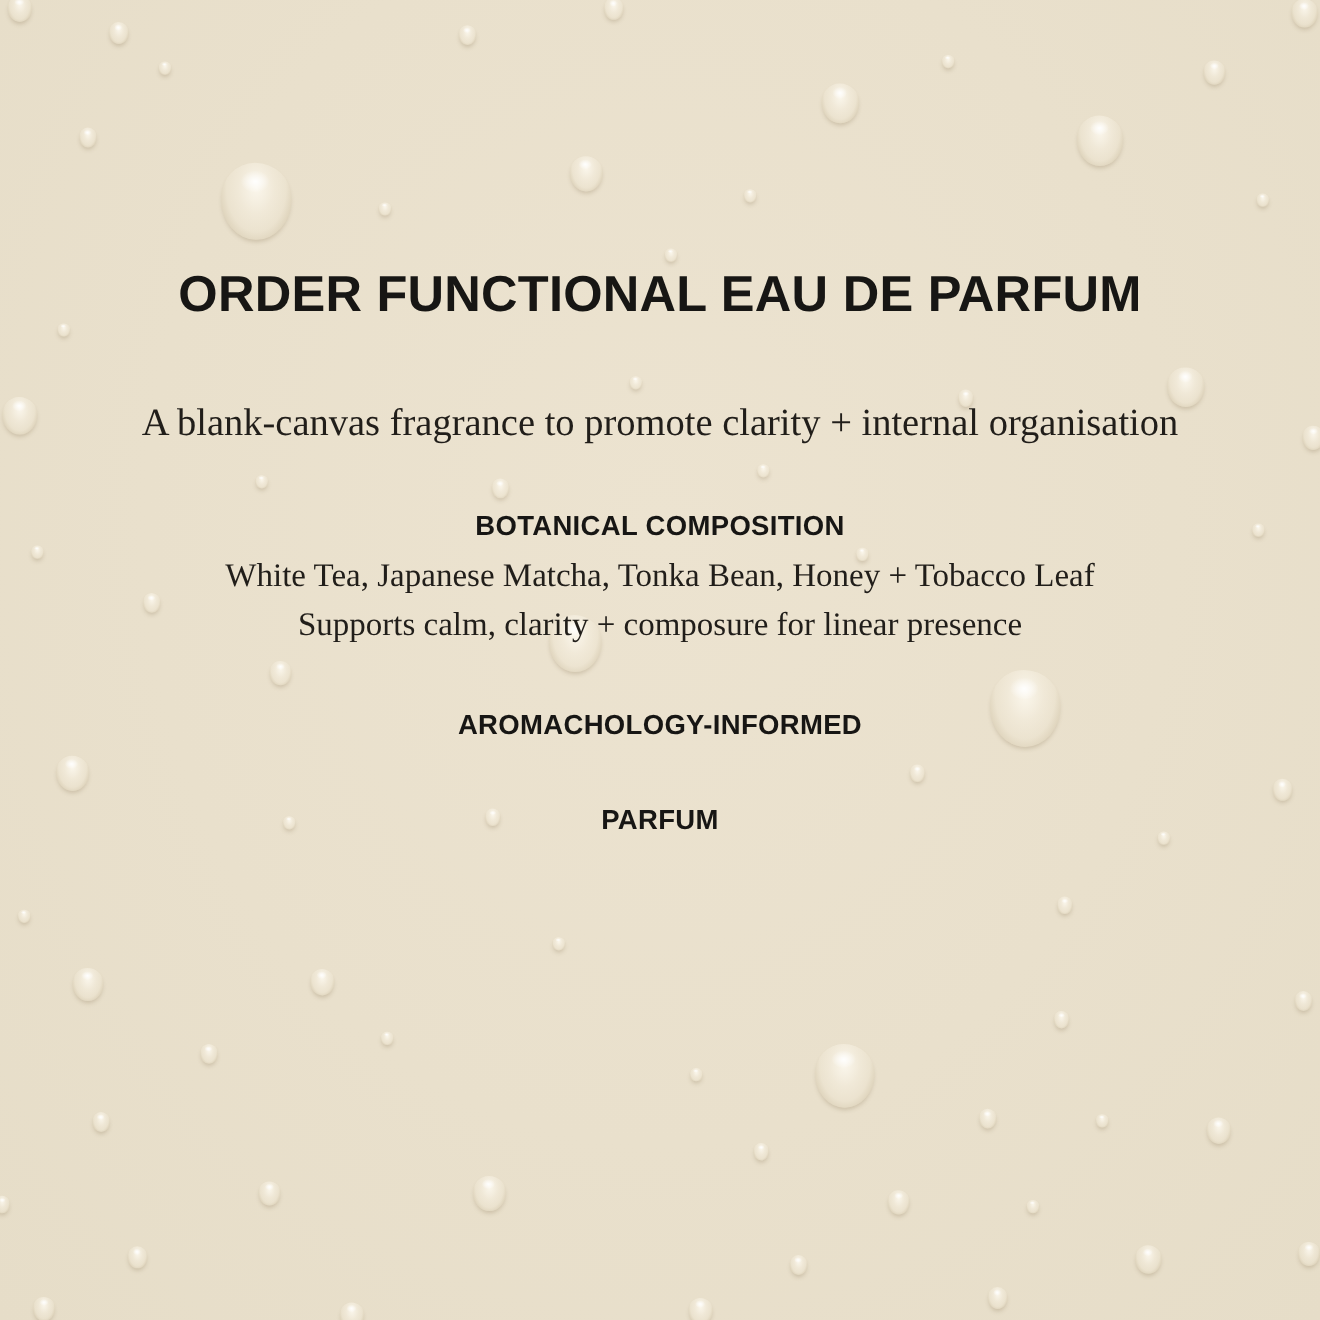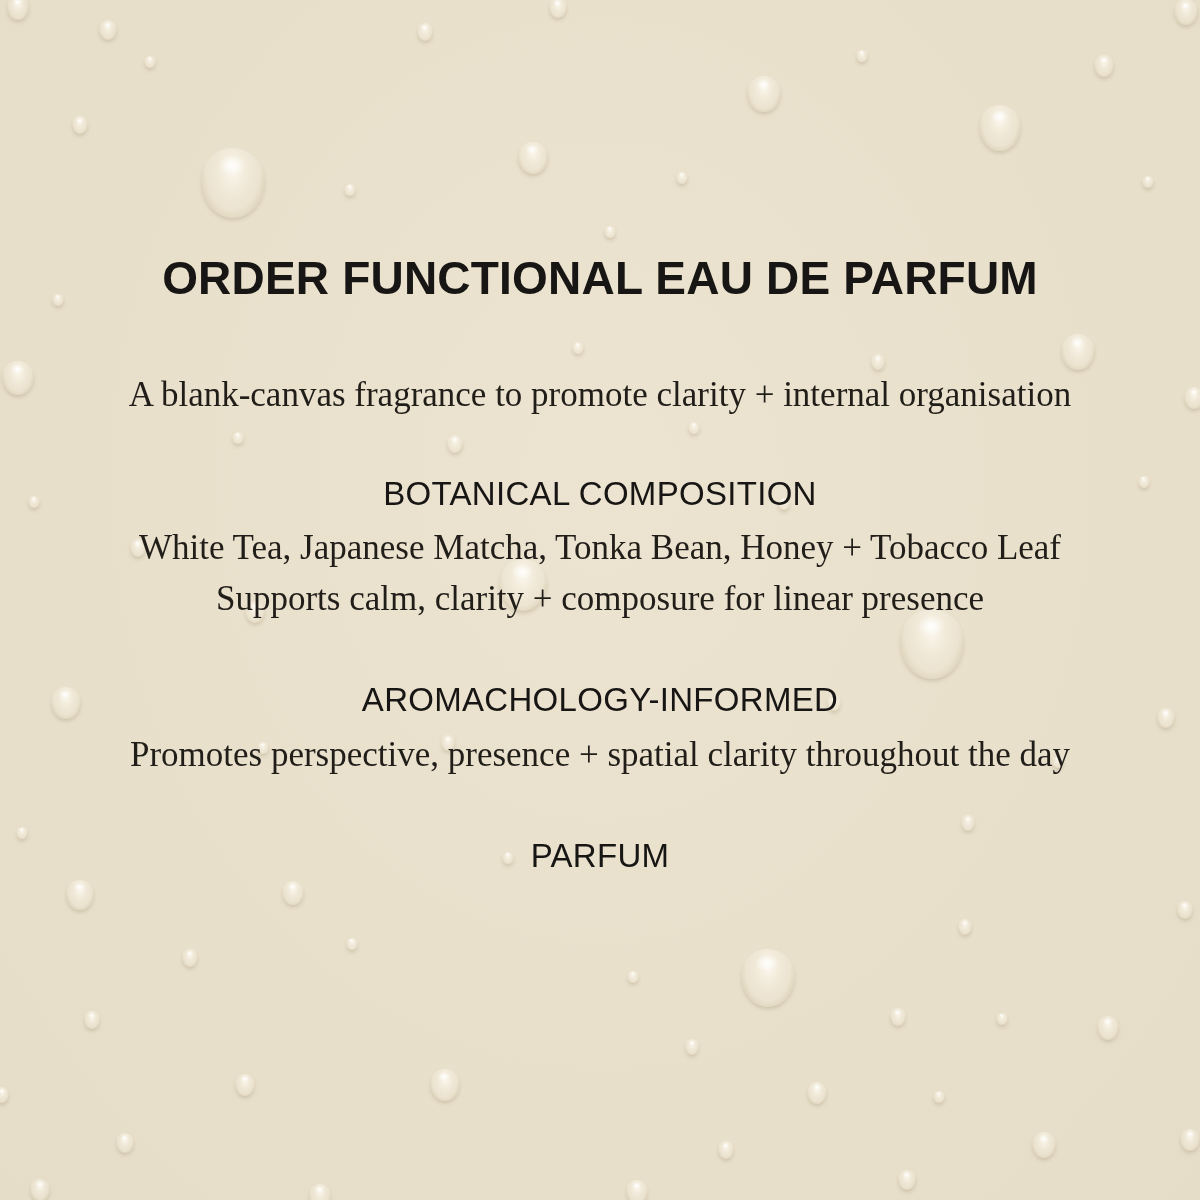--- a/index.html
+++ b/index.html
@@ -50,47 +50,47 @@
     z-index: 2;
     width: 1100px;
     margin: 0 auto;
     padding-top: 236px;
     text-align: center;
   }
   .serif {
     font-family: "Liberation Serif", serif;
   }
   h1 {
-    margin: 14px;
+    margin: 3px;
     font-size: 46px;
     font-weight: 700;
     letter-spacing: 0.2px;
     line-height: 1.25;
     color: #171614;
   }
   .subtitle {
     margin: 62px 0 0 0;
     font-size: 35px;
     line-height: 1.4;
     color: #211e1a;
   }
   section {
     margin-top: 54px;
   }
   h2 {
     margin: 0 0 8px 0;
-    font-size: 33px;
-    font-weight: 400;
+    font-size: 25px;
+    font-weight: 700;
     letter-spacing: 0.3px;
     line-height: 1.3;
     color: #171614;
   }
   section p {
     margin: 0;
-    font-size: 35px;
+    font-size: 30px;
     line-height: 1.45;
     color: #211e1a;
   }
 </style>
 </head>
 <body>
 
 <div class="canvas">
   <div id="droplet-layer">
       <div class="drop" style="left: 7px; top: -3.88px; width: 22px; height: 23.76px;"></div>
@@ -169,20 +169,19 @@
     <p class="subtitle serif">A blank-canvas fragrance to promote clarity + internal organisation</p>
 
     <section>
       <h2>BOTANICAL COMPOSITION</h2>
       <p class="serif">White Tea, Japanese Matcha, Tonka Bean, Honey + Tobacco Leaf</p>
       <p class="serif">Supports calm, clarity + composure for linear presence</p>
     </section>
 
     <section>
       <h2>AROMACHOLOGY-INFORMED</h2>
-      <p class="serif">Promotes perspective, presence + spatial clarity throughout the day</p>
     </section>
 
     <section>
       <h2>PARFUM</h2>
     </section>
   </main>
 </div>
 
 </body></html>

